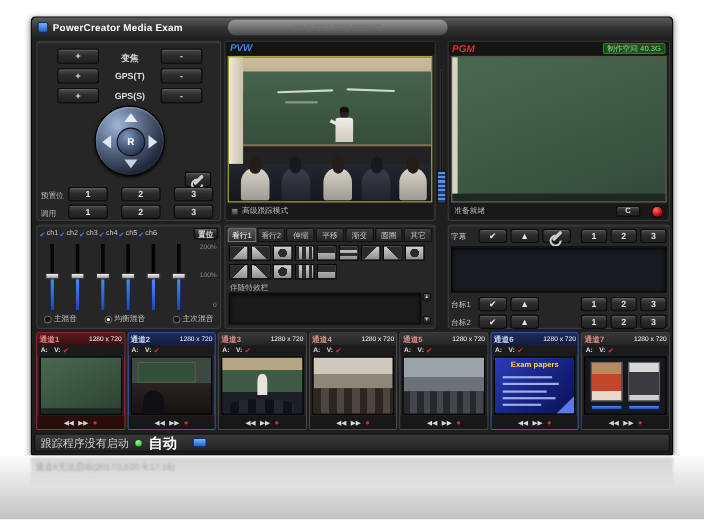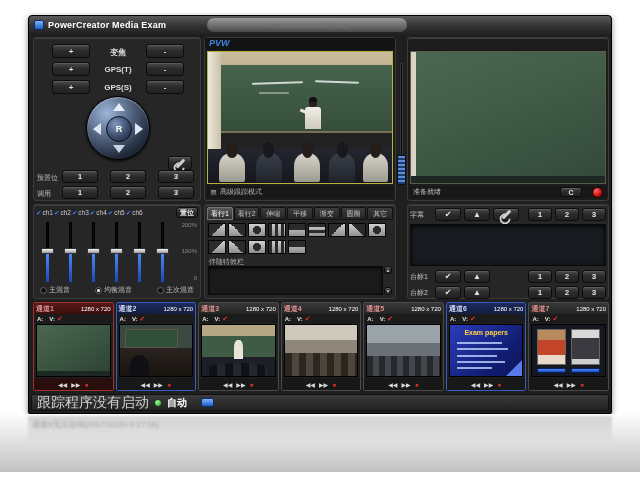--- a/index.html
+++ b/index.html
@@ -246,23 +246,23 @@
   .photo-card.pc2 { left:53%; background:linear-gradient(#d8d8d8 0 25%,#3a3a40 25% 85%,#cfcfcf 85%); }
   .photo-btn { position:absolute; bottom:6%; width:40%; height:9%; background:linear-gradient(#4d8dff,#1b47b8);
     border:1px solid #0a1f55; }
   .pb1 { left:6%; } .pb2 { left:53%; }
 
   
   .statusbar { position:absolute; left:2px; right:2px; top:378px; height:17px;
     background:linear-gradient(#3a3a3a,#222); border:1px solid #111; border-radius:2px;
     display:flex; align-items:center; padding:0 5px; gap:6px; }
   .status-left { color:#e0e0e0; font-size:8px; font-weight:bold; flex:1; }
-  .status-right { color:#cfcfcf; font-size:14px;font-family:Liberation Mono, monospace; }
+  .status-right { color:#cfcfcf; font-size:10px;font-family:Liberation Mono, monospace; }
   .green-dot { width:6px; height:6px; border-radius:50%; background:radial-gradient(circle at 35% 30%,#9aff9a,#18a018); }
-  .auto-label { color:#fff; font-size:10px; font-weight:bold; }
+  .auto-label { color:#fff; font-size:13px; font-weight:bold; }
   .tray-icon { width:13px; height:9px; border-radius:2px; background:linear-gradient(#7db4ff,#1d5bbf);
     border:1px solid #0a2f6b; margin-left:8px; }
 
   
   .bottom-strip { position:absolute; left:0; top:414px; width:640px; height:58px;
     background:linear-gradient(#fdfdfd,#c2c2c2); }
   .reflection { position:absolute; left:28px; top:2px; width:584px; height:26px;
     background:linear-gradient(rgba(40,40,40,.18),rgba(40,40,40,0)); filter:blur(1px); }
   .refl-text { position:absolute; left:4px; top:3px; color:#6e6e6e; font-size:8px; opacity:.55; }
   .watermark { position:absolute; right:28px; top:6px; text-align:right; }
@@ -440,20 +440,24 @@
         <span>高级跟踪模式</span>
       </div>
     </div>
 
     <div class="tbar">
       <div class="tbar-track"></div>
       <div class="tbar-handle"></div>
     </div>
 
     <div class="panel pgm-panel">
+      <div class="pgm-head">
+        <span class="pgm-label">PGM</span>
+        <span class="space-badge">制作空间 40.3G</span>
+      </div>
       <div class="pgm-video">
         <div class="pgm-board"></div>
       </div>
       <div class="pgm-foot">
         <span class="pgm-status">准备就绪</span>
         <div class="btn c-btn">C</div>
         <div class="rec-btn"></div>
       </div>
     </div>
 

